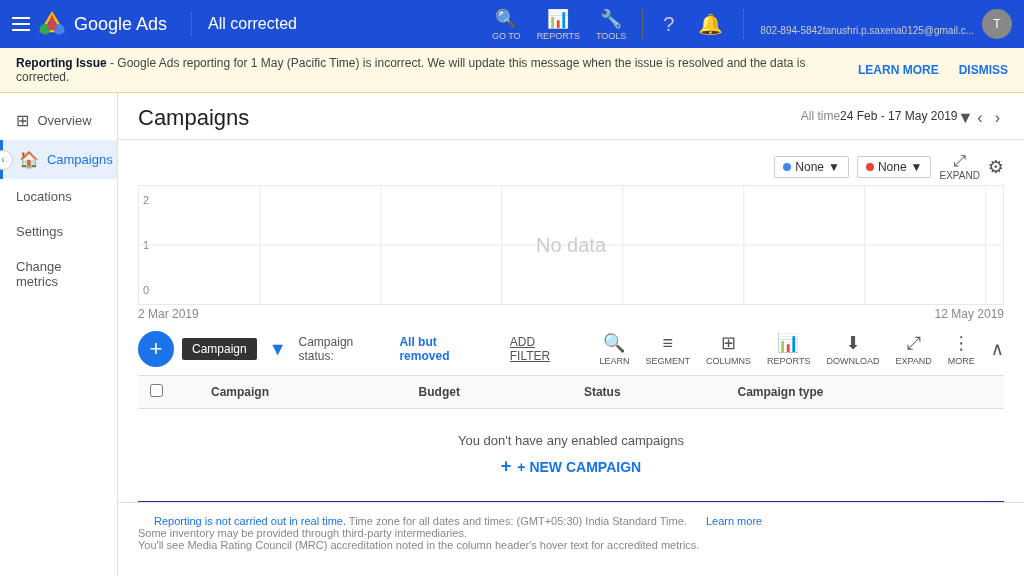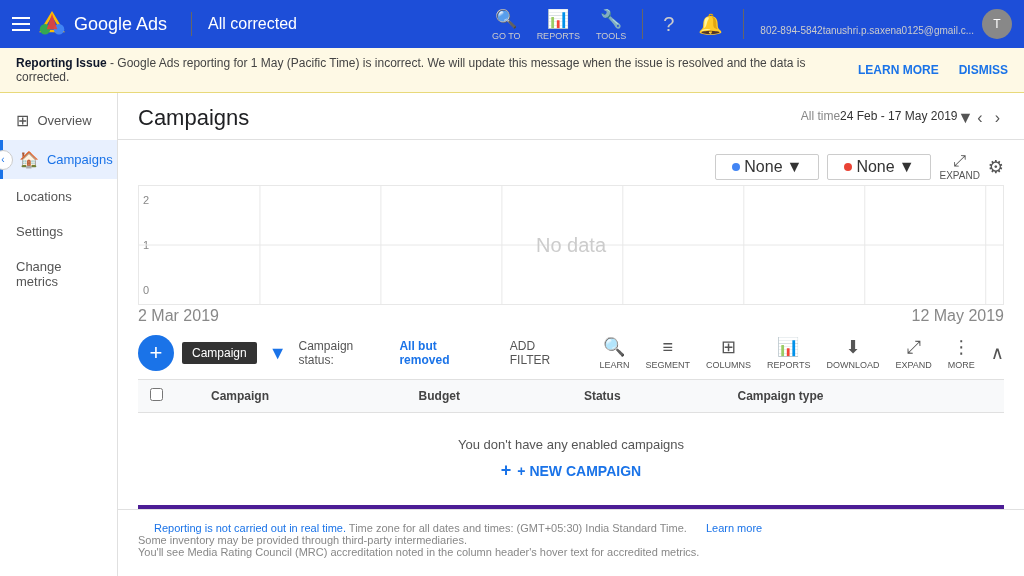--- a/index.html
+++ b/index.html
@@ -114,25 +114,25 @@
       display: flex;
       align-items: center;
       justify-content: flex-end;
       gap: 8px;
       padding: 4px 0;
     }
     .chart-filter-btn {
       display: flex;
       align-items: center;
       gap: 4px;
-      font-size: 16px;
+      font-size: 12px;
       color: #333;
       cursor: pointer;
       border: 1px solid #ccc;
-      padding: 3px 16px;
+      padding: 3px 8px;
       border-radius: 2px;
       background: #fff;
     }
     .chart-filter-dot { width: 8px; height: 8px; border-radius: 50%; }
     .expand-label { font-size: 10px; color: #555; text-align: center; cursor: pointer; display: flex; flex-direction: column; align-items: center; }
 
     .chart-area {
       position: relative;
       height: 120px;
       border: 1px solid #e8e8e8;
@@ -142,21 +142,21 @@
       position: absolute;
       top: 50%;
       left: 50%;
       transform: translate(-50%, -50%);
       font-size: 20px;
       color: #ccc;
     }
     .chart-dates {
       display: flex;
       justify-content: space-between;
-      font-size: 16px;
+      font-size: 12px;
       color: #888;
       padding: 2px 0;
     }
 
     
     .table-section { padding: 0 20px; background: #fff; }
     .table-toolbar {
       display: flex;
       align-items: center;
       padding: 8px 0;
@@ -181,41 +181,41 @@
       color: #fff;
       padding: 4px 10px;
       border-radius: 2px;
       font-size: 12px;
       position: relative;
       top: 0;
     }
     .filter-icon { color: #1a73e8; font-size: 18px; cursor: pointer; }
     .filter-label { font-size: 12px; color: #555; }
     .filter-value { color: #1a73e8; font-weight: 600; font-size: 12px; }
-    .add-filter { font-size: 12px; color: #555; cursor: pointer; margin-left: 12px; }
+    .add-filter { font-size: 12px; color: #555; cursor: pointer; margin-left: 12px; text-decoration: underline; }
     .toolbar-spacer { flex: 1; }
     .toolbar-actions { display: flex; align-items: center; gap: 16px; }
     .toolbar-action { display: flex; flex-direction: column; align-items: center; cursor: pointer; color: #555; font-size: 9px; gap: 2px; }
     .toolbar-action-icon { font-size: 18px; }
     .toolbar-collapse { cursor: pointer; font-size: 18px; color: #555; }
 
     
     .campaign-table { width: 100%; border-collapse: collapse; }
     .campaign-table th {
       background: #f8f9fa;
       border-bottom: 1px solid #e0e0e0;
       padding: 8px 12px;
       text-align: left;
       font-size: 12px;
       color: #444;
       font-weight: 600;
     }
     .campaign-table td {
       padding: 8px 12px;
-      border-bottom: 4px solid #4c1d95;
+      border-bottom: 1px solid #4c1d95;
       font-size: 12px;
       color: #333;
     }
     .checkbox-col { width: 20px; }
     .dot-col { width: 20px; }
     .no-campaigns {
       text-align: center;
       padding: 16px;
       color: #555;
       font-size: 13px;

